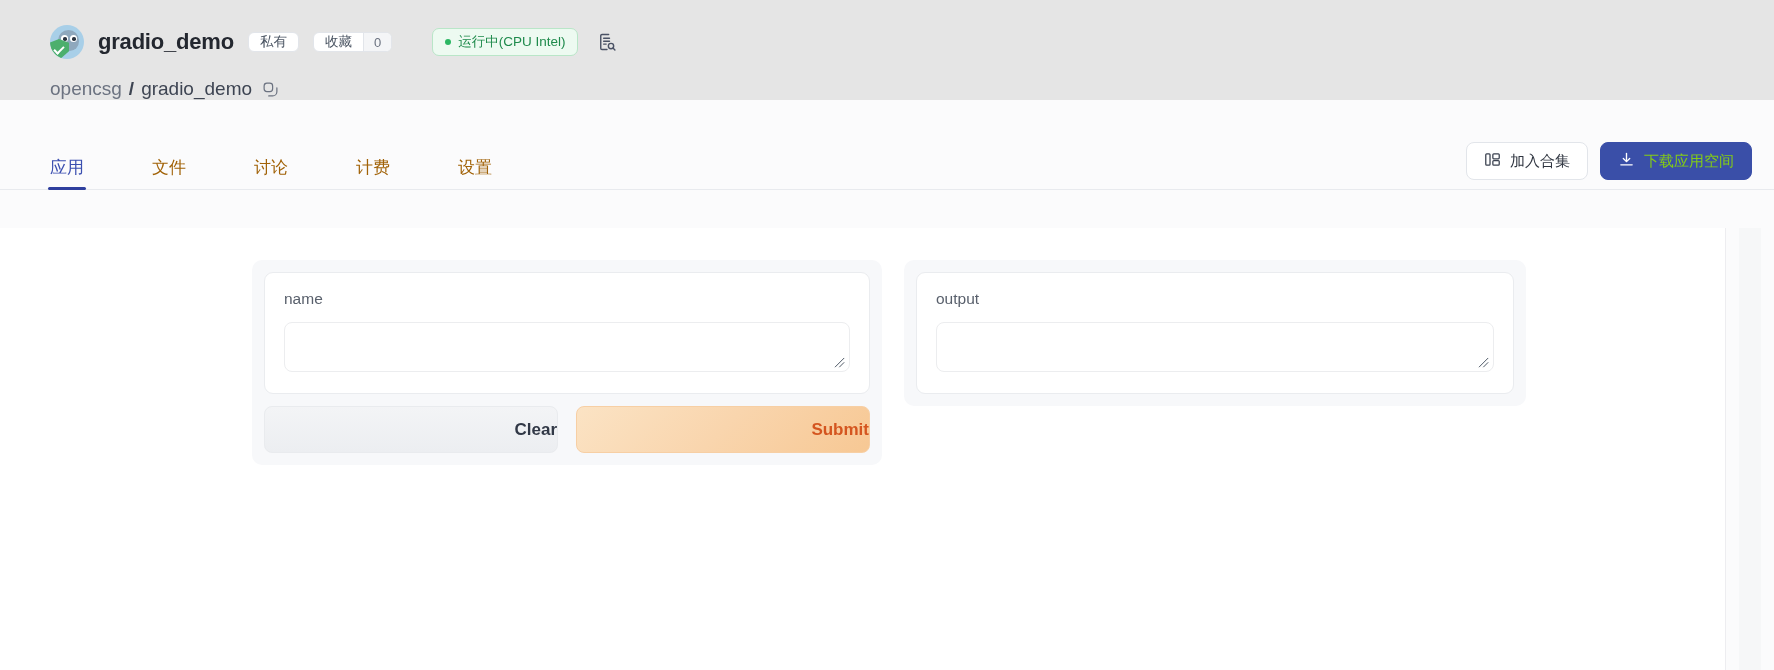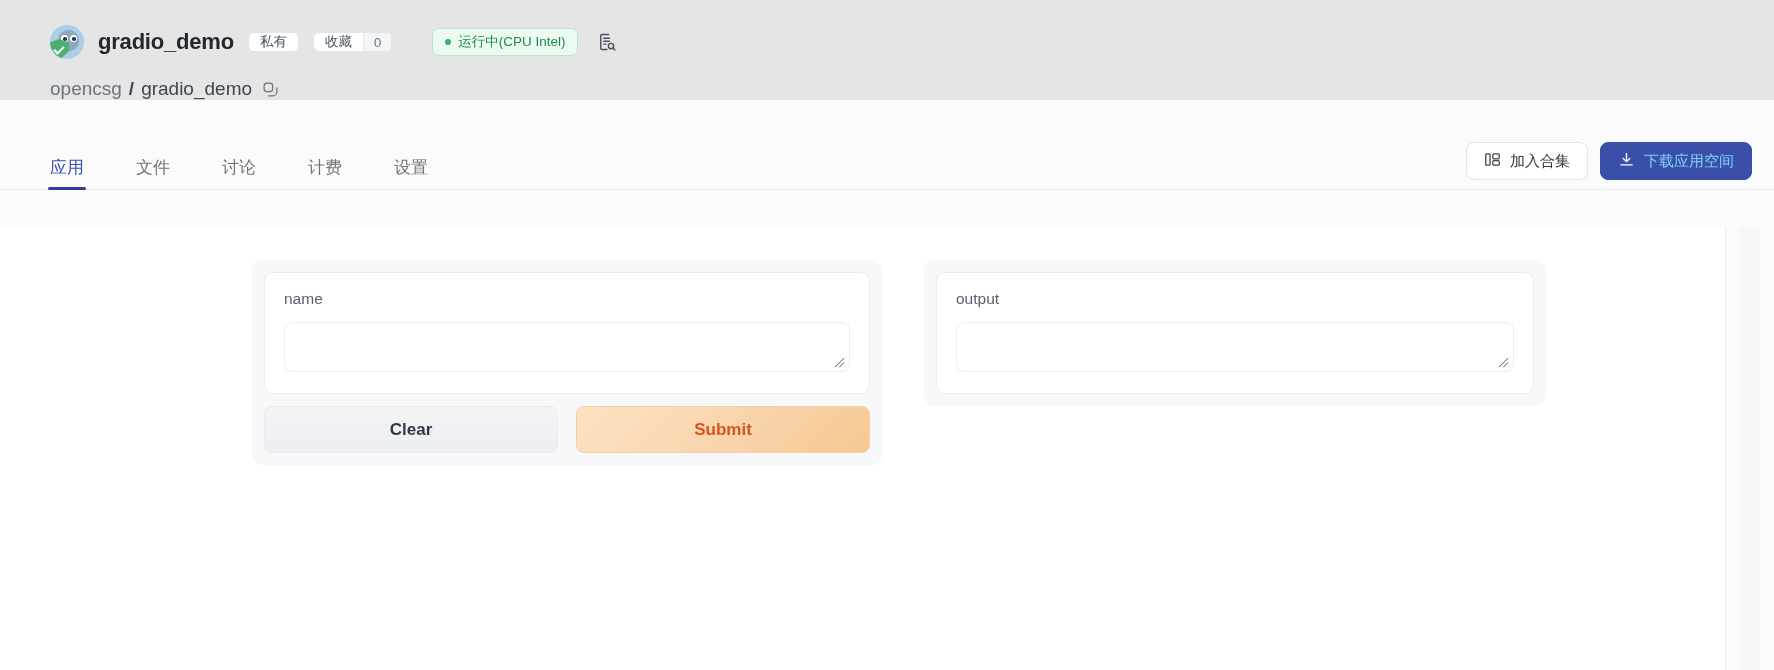--- a/index.html
+++ b/index.html
@@ -171,27 +171,27 @@
     border-bottom: 1px solid #e8eaee;
     display: flex;
     align-items: flex-end;
     justify-content: space-between;
     padding: 0 22px 0 50px;
     background: #fbfbfc;
   }
   .tabs {
     display: flex;
     align-items: flex-end;
-    gap: 0;
+    gap: 16px;
     height: 100%;
   }
   .tab {
     position: relative;
     font-size: 17px;
-    color: #737373;
+    color: #a16207;
     padding: 0 0 13px 0;
     margin-right: 52px;
     cursor: pointer;
     line-height: 1;
   }
   .tab.active {
     color: #3b4fb0;
     font-weight: normal;
   }
   .tab.active::after {
@@ -222,21 +222,21 @@
     white-space: nowrap;
   }
   .btn-outline {
     background: #ffffff;
     border: 1px solid #e2e5ea;
     color: #2f3540;
   }
   .btn-primary {
     background: #3a4fa8;
     border: 1px solid #3a4fa8;
-    color: #7dd3fc;
+    color: #84cc16;
   }
 
   
   .app-frame {
     position: absolute;
     left: 0;
     top: 228px;
     width: 1725px;
     height: 442px;
     background: #ffffff;
@@ -255,21 +255,21 @@
     position: absolute;
     left: 13px;
     top: 0;
     width: 22px;
     height: 442px;
     background: #f6f7f8;
   }
 
   .gradio-root {
     display: flex;
-    gap: 42px;
+    gap: 22px;
     padding: 32px 0 0 252px;
   }
 
   .panel {
     background: #f7f8fa;
     border-radius: 10px;
     padding: 12px;
   }
   .panel.input-panel { width: 630px; }
   .panel.output-panel { width: 622px; align-self: flex-start; }
@@ -308,21 +308,21 @@
     display: flex;
     gap: 18px;
     margin-top: 12px;
   }
   .gr-btn {
     flex: 1;
     height: 47px;
     border-radius: 8px;
     display: flex;
     align-items: center;
-    justify-content: center;
+    justify-content: flex-end;
     font-size: 17px;
     font-weight: bold;
     cursor: pointer;
     border: 1px solid transparent;
   }
   .gr-btn.clear {
     background: linear-gradient(to bottom, #f3f4f6 0%, #eceef1 100%);
     border-color: #e9ebee;
     color: #313846;
   }

